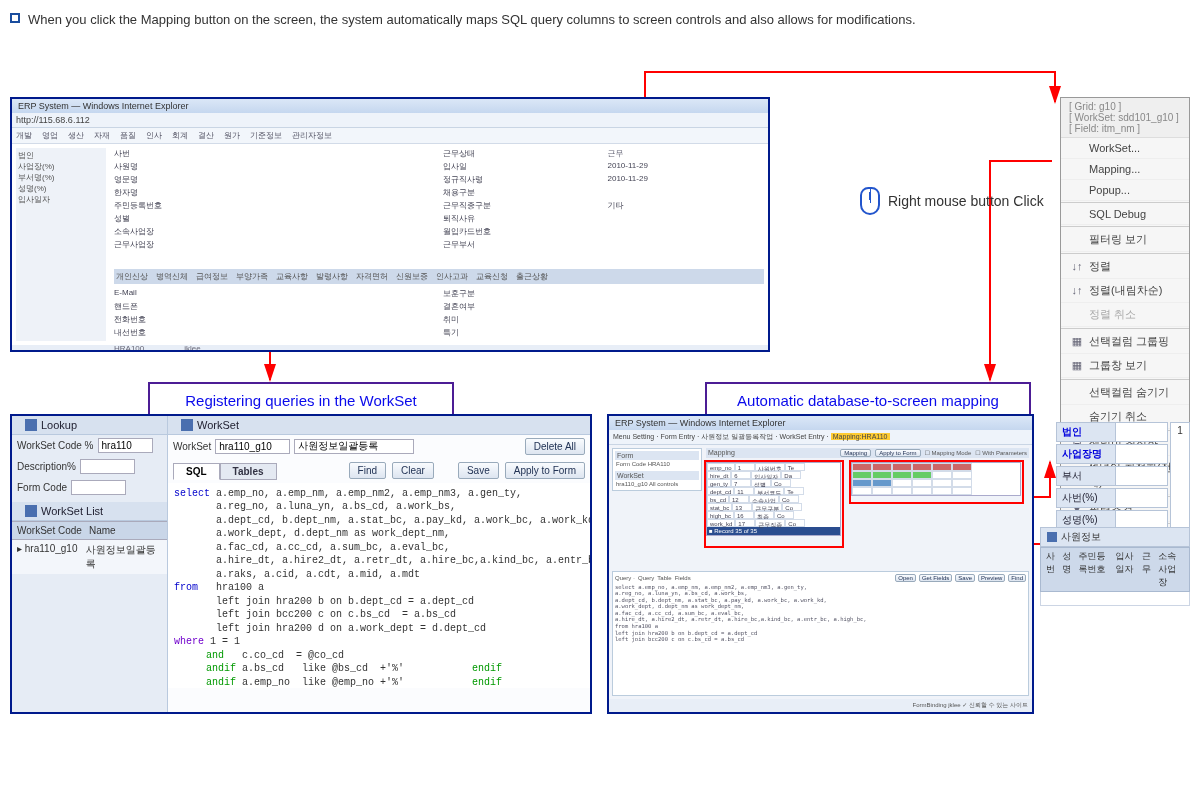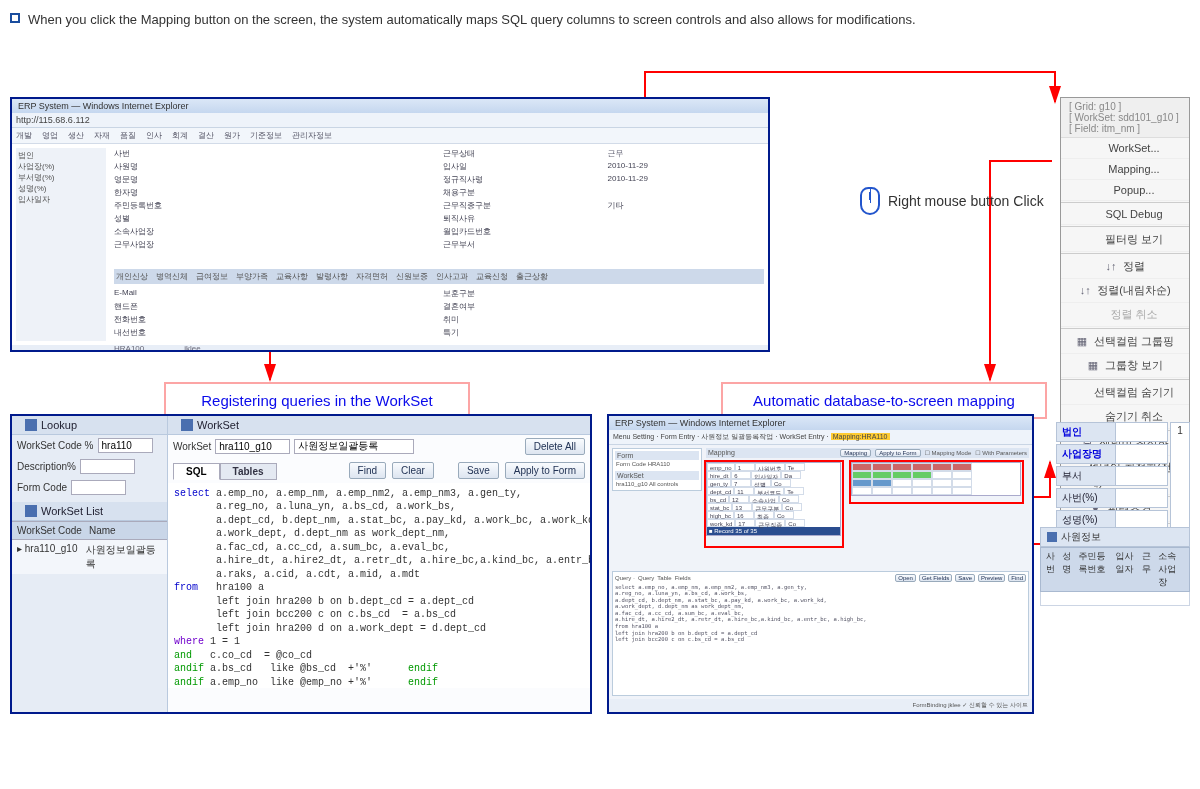--- a/index.html
+++ b/index.html
@@ -43,54 +43,54 @@
   
   #ctx-menu {
     right: 0; top: 55px;
     width: 130px;
     background: #f6f6f6;
     border: 1px solid #999;
     font-size: 11px;
     color: #444;
   }
   #ctx-menu .hdr { background: #efefef; color: #888; font-size: 10px; padding: 3px 8px; border-bottom: 1px solid #ddd; }
-  #ctx-menu .itm { padding: 4px 10px; border-bottom: 1px solid #eee; display: flex; align-items: center; gap: 6px; justify-content: center; }
+  #ctx-menu .itm { padding: 4px 10px; border-bottom: 1px solid #eee; display: flex; align-items: center; gap: 6px; }
   #ctx-menu .itm.grey { color: #aaa; }
   #ctx-menu .sep { border-top: 1px solid #ccc; margin: 1px 0; }
   #ctx-menu .ic { width: 12px; text-align: center; color: #667; }
 
   
   #rclick-hint { left: 850px; top: 145px; display: flex; align-items: center; gap: 8px; font-size: 14px; }
   .mouse-icon { width: 20px; height: 28px; border: 2px solid #2255cc; border-radius: 10px 10px 12px 12px; position: relative; }
   .mouse-icon::before { content: ""; position: absolute; left: 50%; top: 3px; width: 2px; height: 8px; background: #2255cc; transform: translateX(-50%); }
   .mouse-icon::after { content: ""; position: absolute; left: 50%; top: 0; width: 1px; height: 14px; background: #2255cc; }
 
   
-  .caption { font-size: 15px; color: #0a0aeb; text-align: center; background: #fff; border: 2px solid #fca5a5; padding: 8px 20px; margin-left: 16px; }
+  .caption { font-size: 15px; color: #0a0aeb; text-align: center; background: #fff; border: 2px solid #4c1d95; padding: 8px 20px; }
   #caption-left { left: 138px; top: 340px; width: 306px; border-bottom: none; }
   #caption-right { left: 695px; top: 340px; width: 326px; }
 
   
   #ws-panel { left: 0; top: 372px; width: 582px; height: 300px; border: 2px solid #001a8c; background: #eef2f8; }
   .ws-head { background: #d7e1ef; padding: 3px 13px; font-size: 11px; color: #223; border-bottom: 1px solid #b9c9de; display: flex; align-items: center; gap: 4px; }
   .ws-head .icn { width: 12px; height: 12px; background: #4a6faf; }
   #ws-panel .left-col { float: left; width: 156px; height: 100%; border-right: 1px solid #b9c9de; background: #e6ecf5; }
   #ws-panel .right-col { margin-left: 156px; height: 100%; background: #fbfcfe; }
   .ws-row { padding: 3px 5px; font-size: 10px; display: flex; align-items: center; gap: 4px; }
   .ws-row input { font-size: 10px; padding: 1px 3px; border: 1px solid #aab; height: 15px; }
   .ws-list-head { background: #c9d6e8; font-size: 10px; padding: 3px 5px; display: flex; border-top: 1px solid #aab; border-bottom: 1px solid #aab; }
   .ws-list-row { font-size: 10px; padding: 3px 5px; display: flex; background: #f3f6fb; }
   .ws-list-row .c1, .ws-list-head .c1 { width: 72px; }
   .tabbar { display: flex; gap: 0; margin-top: 2px; font-weight: bold; }
   .tabbar .tab { padding: 2px 12px; font-size: 10px; border: 1px solid #aab; background: #e4e9f2; color: #334; }
   .tabbar .tab.active { background: #fff; border-bottom: 1px solid #fff; color: #000; }
   .btn { font-size: 10px; padding: 2px 8px; background: linear-gradient(#f9fbfe,#dde5f0); border: 1px solid #9ab; border-radius: 2px; color: #235; }
   .sql-box { font-family: "Courier New", monospace; font-size: 10px; line-height: 1.35; padding: 4px 6px; white-space: pre; overflow: auto; color: #333; height: 205px; background: #fff; }
   .kw-blue { color: #0000cc; }
-  .kw-green { color: #009900; }
+  .kw-green { color: #009900; margin-left: 32px; }
   .kw-purple { color: #7000cc; }
 
   
   #map-shot { left: 597px; top: 372px; width: 427px; height: 300px; }
   #map-shot .inner { background: #f0f3f9; height: 100%; font-size: 7px; position: relative; }
   .map-highlight { position: absolute; border: 2px solid red; }
   .tiny-grid { position: absolute; background: #fff; border: 1px solid #aac; }
   .tiny-grid .tr { display: flex; }
   .tiny-grid .td { border: 1px solid #d3dce9; padding: 1px 2px; font-size: 6px; color: #445; min-width: 20px; height: 8px; }
 

